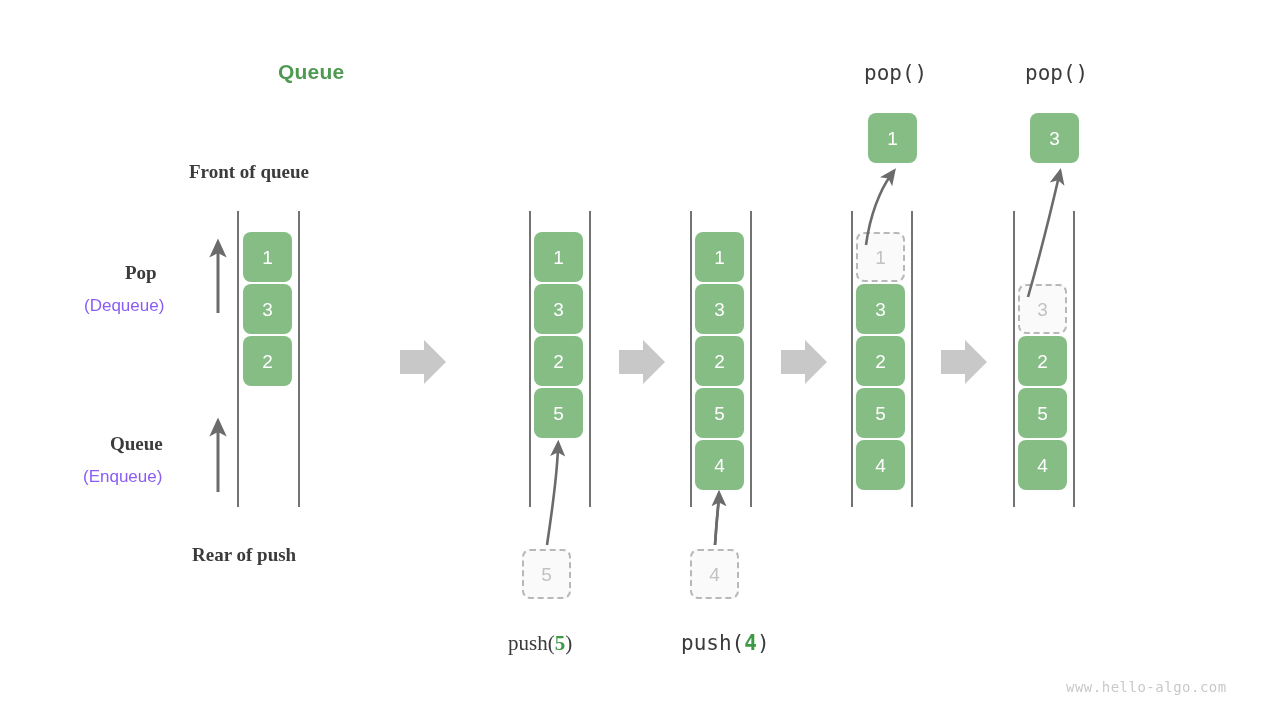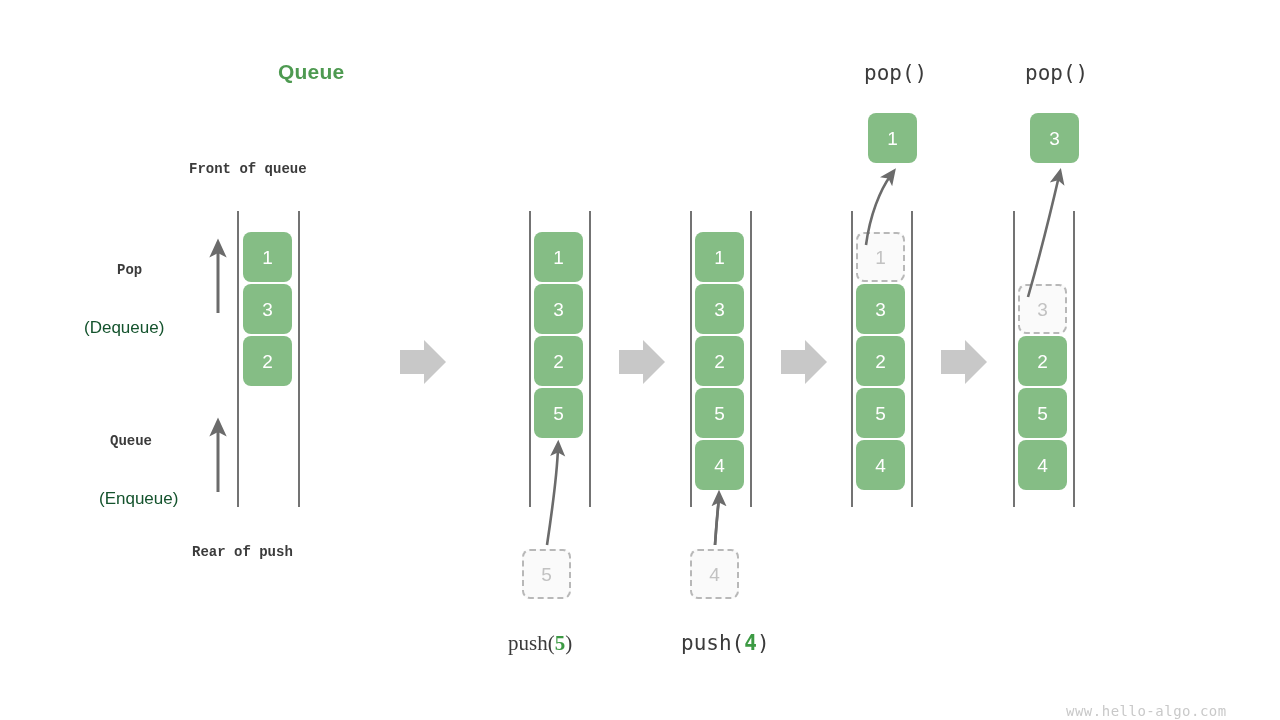--- a/index.html
+++ b/index.html
@@ -28,53 +28,51 @@
   
   .title-green {
     font-family: "Liberation Sans", sans-serif;
     font-weight: bold;
     font-size: 21px;
     color: #4e9a51;
     letter-spacing: .2px;
     white-space: nowrap;
   }
   .label-bold {
-    font-family: Liberation Mono, monospace;
+    font-family: Liberation Serif, serif;
     font-weight: bold;
-    font-size: 14px;
+    font-size: 19px;
     color: #3b3b3b;
     white-space: nowrap;
   }
   .label-sub {
     font-family: "Liberation Sans", sans-serif;
     font-weight: normal;
     font-size: 17px;
-    color: #14532d;
-    white-space: nowrap;
-    margin-top: 22px;
+    color: #8b5cf6;
+    white-space: nowrap;
   }
   .code-label {
     font-family: "DejaVu Sans Mono", monospace;
     font-size: 21px;
     color: #3b3b3b;
     white-space: nowrap;
     letter-spacing: 0px;
     text-align: right;
   }
   .code-label .arg {
     color: #3c9a43;
     font-weight: bold;
   }
   .watermark {
     font-family: "DejaVu Sans Mono", monospace;
     font-size: 14px;
     color: #c9c9c9;
     white-space: nowrap;
     letter-spacing: .5px;
-    margin-top: 24px;
   }
 
   
   .rail {
     position: absolute;
     width: 2px;
     background: #5a5a5a;
     opacity: .85;
   }
 
@@ -111,25 +109,25 @@
 </style>
 </head>
 <body>
 
 <div id="stage">
 
   <div class="abs title-green" style="left:230px; top:60px;margin-left:48px;">Queue</div>
 
   <div class="abs label-bold" style="left:189px; top:161px;">Front of queue</div>
 
-  <div class="abs label-bold" style="left:117px; top:262px;">Pop</div>
+  <div class="abs label-bold" style="left:125px; top:262px;">Pop</div>
   <div class="abs label-sub" style="left:84px; top:296px;">(Dequeue)</div>
 
   <div class="abs label-bold" style="left:110px; top:433px;">Queue</div>
-  <div class="abs label-sub" style="left:99px; top:467px;">(Enqueue)</div>
+  <div class="abs label-sub" style="left:83px; top:467px;">(Enqueue)</div>
 
   <div class="abs label-bold" style="left:192px; top:544px;">Rear of push</div>
 
   <div class="rail" style="left:237px; top:211px; height:296px;"></div>
   <div class="rail" style="left:298px; top:211px; height:296px;"></div>
 
   <div class="cell" style="left:243px; top:232px;">1</div>
   <div class="cell" style="left:243px; top:284px;">3</div>
   <div class="cell" style="left:243px; top:336px;">2</div>
 

